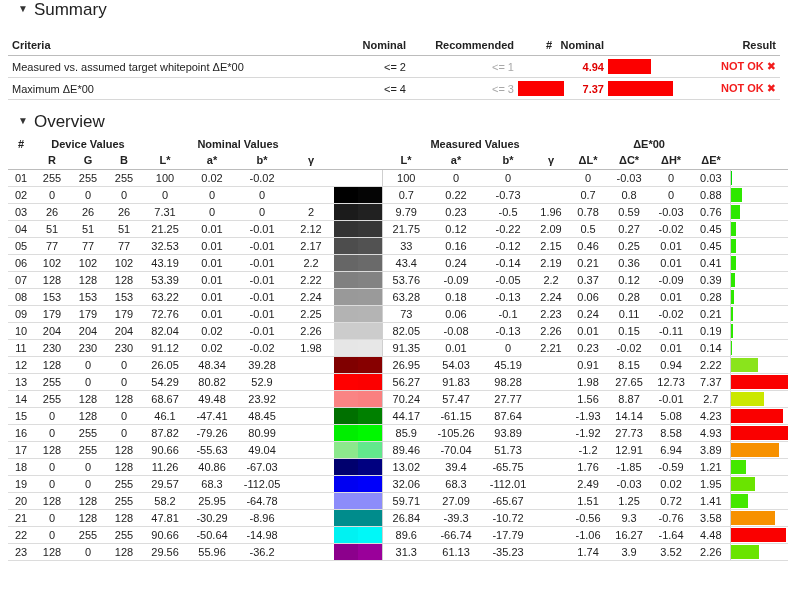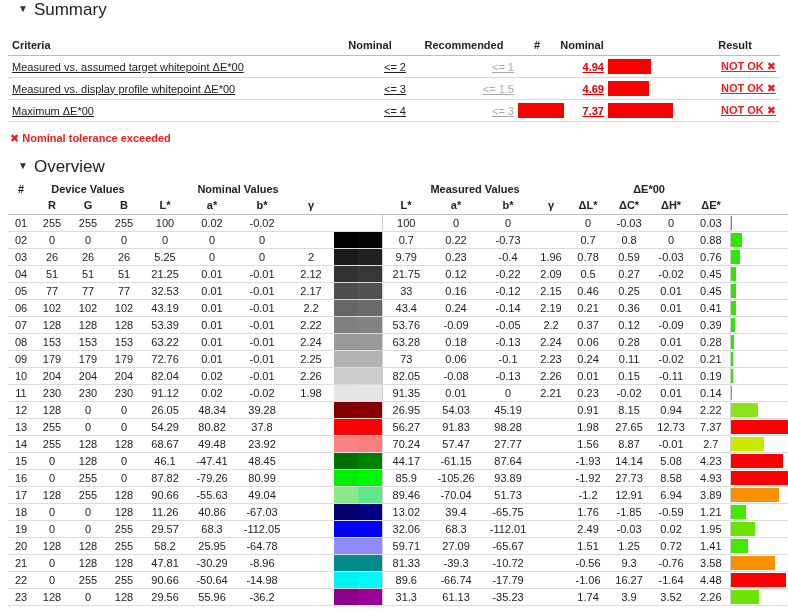--- a/index.html
+++ b/index.html
@@ -23,26 +23,26 @@
 
   
   table{border-collapse:collapse;width:100%;table-layout:fixed;}
   th,td{padding:0;margin:0;font-weight:normal;}
 
   
   .summary{margin-top:16px;}
   .summary th{
     font-size:11px;font-weight:bold;color:#222;
     padding:3px 4px 4px 4px;border-bottom:1px solid #bcbcbc;
-    text-align:center;white-space:nowrap;
+    text-align:right;white-space:nowrap;
   }
   .summary th.l{text-align:left;}
   .summary td{
     font-size:11px;padding:3px 4px;border-bottom:1px solid #d8d8d8;
-    text-align:right;white-space:nowrap;height:15px;text-decoration:underline;
+    text-align:right;white-space:nowrap;height:15px;
   }
   .summary td.l{text-align:left;}
   .summary .rec{color:#a8a8a8;}
   .summary .actual{color:#e00000;font-weight:bold;}
   .summary .result{color:#f21c1c;font-weight:bold;}
   .summary .barcell{position:relative;padding:0;}
   .bar-red{background:#fc0000;height:15px;display:block;}
   .bar-wrap{position:relative;height:15px;}
   .bar-wrap .bar-red{position:absolute;left:0;top:0;}
   .bar-right .bar-red{position:absolute;right:0;top:0;}
@@ -122,58 +122,40 @@
           </td>
           <td class="actual">4.94</td>
           <td class="barcell">
             <div class="bar-wrap">
               <span class="bar-red" style="width: 43px;"></span>
             </div>
           </td>
           <td class="result">NOT OK ✖</td>
         </tr>
         <tr>
-          <td class="l">Measured vs. display profile whitepoint ΔE*00</td>
-          <td>&lt;= 3</td>
-          <td class="rec">&lt;= 1.5</td>
-          <td class="barcell bar-right">
-            <div class="bar-wrap" style="position: relative;">
-              <span style="position: absolute; left: 0px; top: 0px; line-height: 15px;"></span>
-            </div>
-          </td>
-          <td class="actual">4.69</td>
-          <td class="barcell">
-            <div class="bar-wrap">
-              <span class="bar-red" style="width: 41px;"></span>
-            </div>
-          </td>
-          <td class="result">NOT OK ✖</td>
-        </tr>
-        <tr>
           <td class="l">Maximum ΔE*00</td>
           <td>&lt;= 4</td>
           <td class="rec">&lt;= 3</td>
           <td class="barcell bar-right">
             <div class="bar-wrap" style="position: relative;">
               <span style="position: absolute; left: 0px; top: 0px; line-height: 15px;">13</span>
               <span class="bar-red" style="position: absolute; right: -4px; top: 0px; width: 46px;"></span>
             </div>
           </td>
           <td class="actual">7.37</td>
           <td class="barcell">
             <div class="bar-wrap">
               <span class="bar-red" style="width: 65px;"></span>
             </div>
           </td>
           <td class="result">NOT OK ✖</td>
         </tr>
       </tbody>
   </table>
 
-  <div class="legend">✖ Nominal tolerance exceeded</div>
 
   <div class="section-head" style="margin-top:12px;">
     <span class="tri">▼</span>
     <span>Overview</span>
   </div>
 
   <div class="ov-wrap">
     <table class="ov">
       <colgroup>
         <col style="width:26px">
@@ -274,33 +256,33 @@
             <td class="de de-ok">0.88</td>
             <td class="chart vsep">
               <span class="chart-bar" style="width: 11px; background: rgb(46, 232, 0);"></span>
             </td>
           </tr>
           <tr>
             <td class="idx">03</td>
             <td>26</td>
             <td>26</td>
             <td>26</td>
-            <td>5.25</td>
+            <td>7.31</td>
             <td>0</td>
             <td>0</td>
             <td>2</td>
             <td class="sw">
               <div class="sw-inner">
                 <i style="background: rgb(27, 27, 27);"></i>
                 <i style="background: rgb(33, 33, 33);"></i>
               </div>
             </td>
             <td class="vsep">9.79</td>
             <td>0.23</td>
-            <td>-0.4</td>
+            <td>-0.5</td>
             <td>1.96</td>
             <td>0.78</td>
             <td>0.59</td>
             <td>-0.03</td>
             <td class="de de-ok">0.76</td>
             <td class="chart vsep">
               <span class="chart-bar" style="width: 9.5px; background: rgb(46, 232, 0);"></span>
             </td>
           </tr>
           <tr>
@@ -546,21 +528,21 @@
               <span class="chart-bar" style="width: 27.7px; background: rgb(138, 228, 28);"></span>
             </td>
           </tr>
           <tr>
             <td class="idx">13</td>
             <td>255</td>
             <td>0</td>
             <td>0</td>
             <td>54.29</td>
             <td>80.82</td>
-            <td>37.8</td>
+            <td>52.9</td>
             <td></td>
             <td class="sw">
               <div class="sw-inner">
                 <i style="background: rgb(255, 0, 0);"></i>
                 <i style="background: rgb(252, 0, 0);"></i>
               </div>
             </td>
             <td class="vsep">56.27</td>
             <td>91.83</td>
             <td>98.28</td>
@@ -770,21 +752,21 @@
             <td>47.81</td>
             <td>-30.29</td>
             <td>-8.96</td>
             <td></td>
             <td class="sw">
               <div class="sw-inner">
                 <i style="background: rgb(0, 140, 140);"></i>
                 <i style="background: rgb(0, 140, 140);"></i>
               </div>
             </td>
-            <td class="vsep">81.33</td>
+            <td class="vsep">26.84</td>
             <td>-39.3</td>
             <td>-10.72</td>
             <td></td>
             <td>-0.56</td>
             <td>9.3</td>
             <td>-0.76</td>
             <td class="de de-ok">3.58</td>
             <td class="chart vsep">
               <span class="chart-bar" style="width: 44.7px; background: rgb(247, 145, 0);"></span>
             </td>

